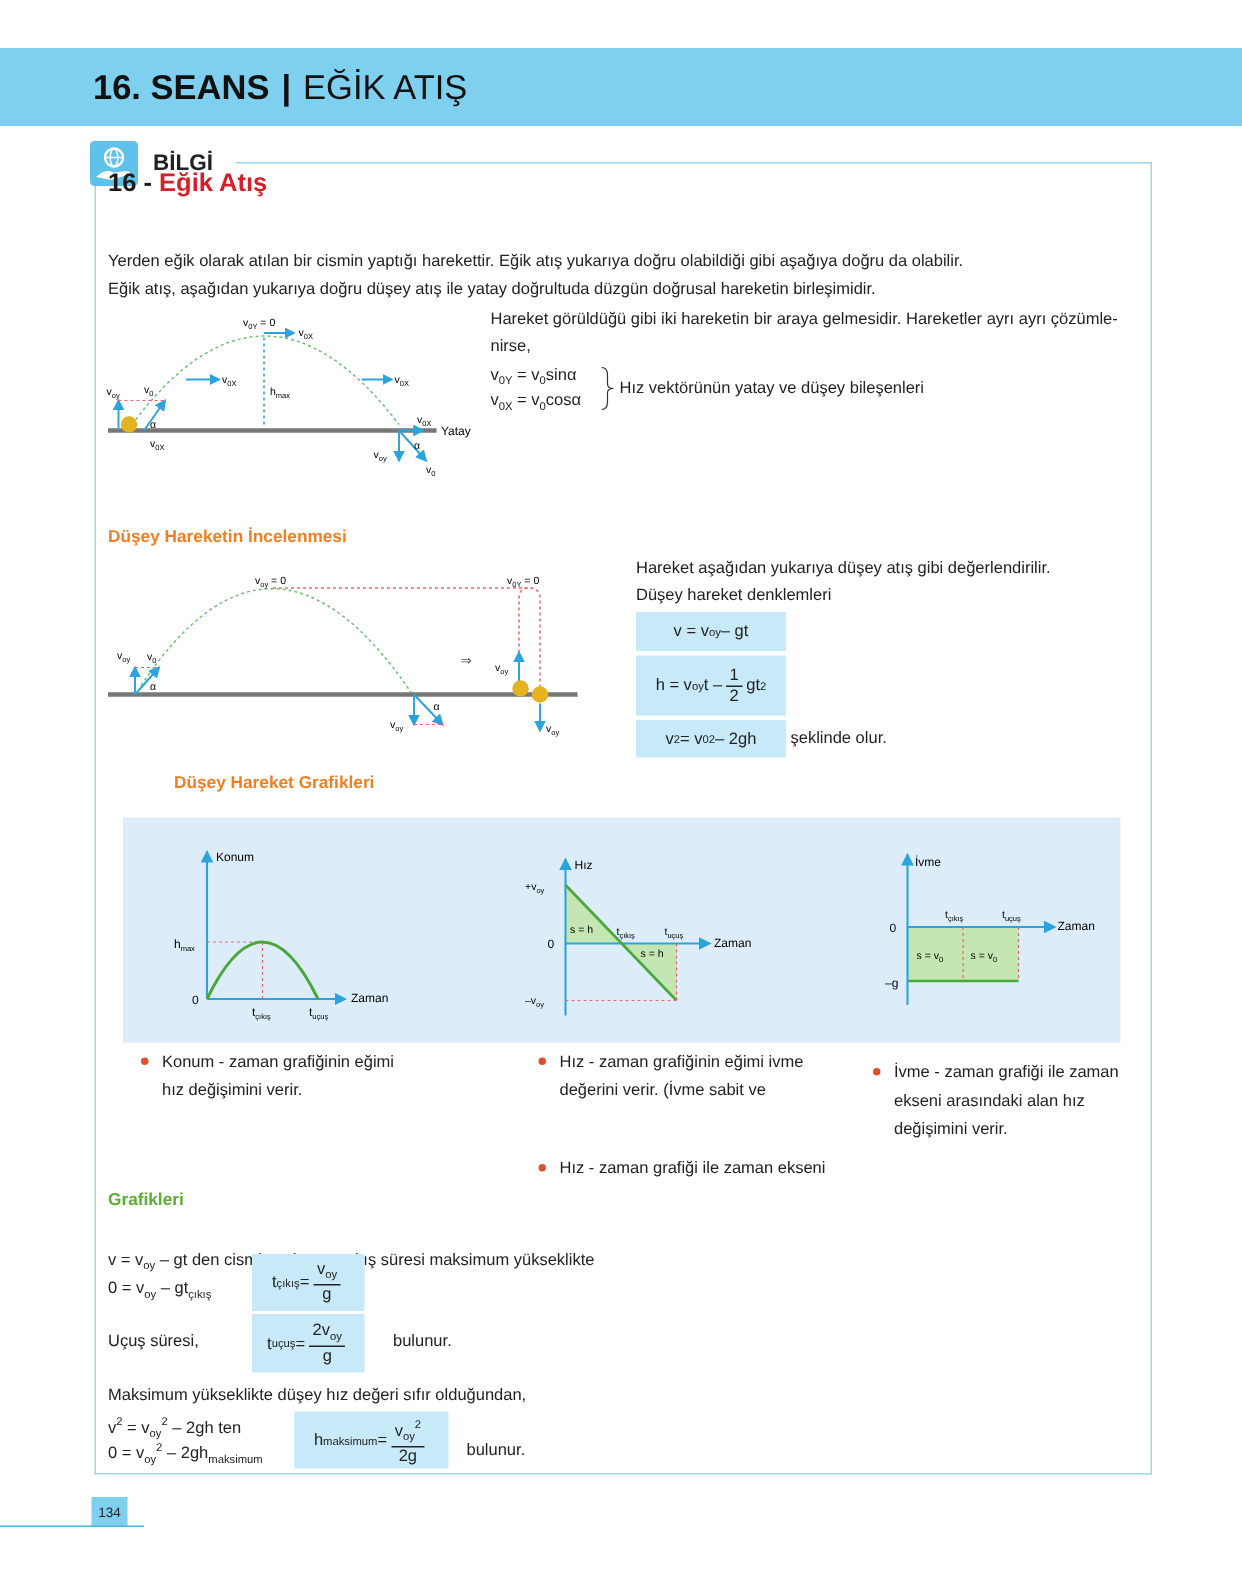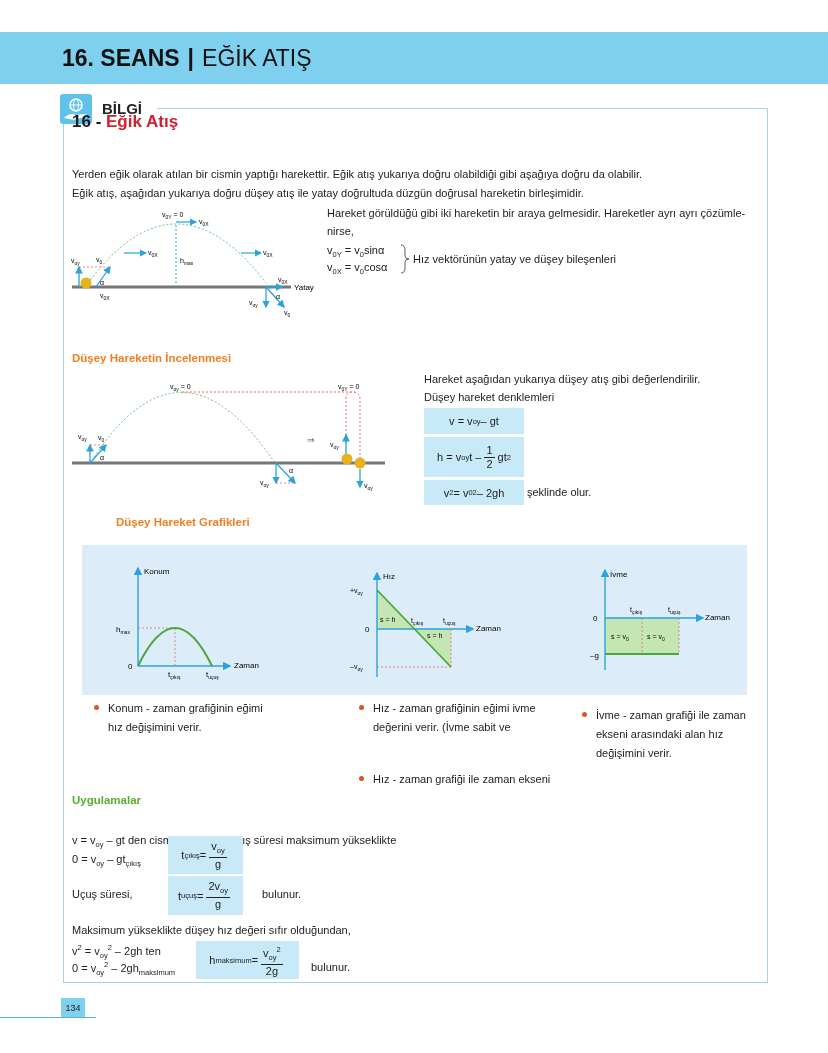--- a/index.html
+++ b/index.html
@@ -228,21 +228,21 @@
 </div>
 <div class="bullet" style="left:357px;top:754px;margin-top:16px;">
   <div>Hız - zaman grafiği ile zaman ekseni</div>
 </div>
 <div class="bullet" style="left:580px;top:658px;margin-top:48px;">
   <div>İvme - zaman grafiği ile zaman</div>
   <div>ekseni arasındaki alan hız</div>
   <div>değişimini verir.</div>
 </div>
 
-<div class="green-h" style="left:72px;top:794px;">Uygulamalar</div>
+<div class="green-h" style="left:72px;top:794px;">Grafikleri</div>
 <div class="p" style="left:72px;top:811px;margin-top:20px;">v = v<sub>oy</sub> – gt den cismin yukarıya çıkış süresi maksimum yükseklikte</div>
 <div class="p" style="left:72px;top:850px;">0 = v<sub>oy</sub> – gt<sub>çıkış</sub></div>
 <div class="eqbox" style="left:168px;top:836px;width:75px;height:38px;">t<sub>çıkış</sub> = <span class="frac">
       <span class="num">v<sub>oy</sub></span>
       <span>g</span>
     </span></div>
 <div class="p" style="left:72px;top:885px;">Uçuş süresi,</div>
 <div class="eqbox" style="left:168px;top:876px;width:75px;height:39px;">t<sub>uçuş</sub> = <span class="frac">
       <span class="num">2v<sub>oy</sub></span>
       <span>g</span>

